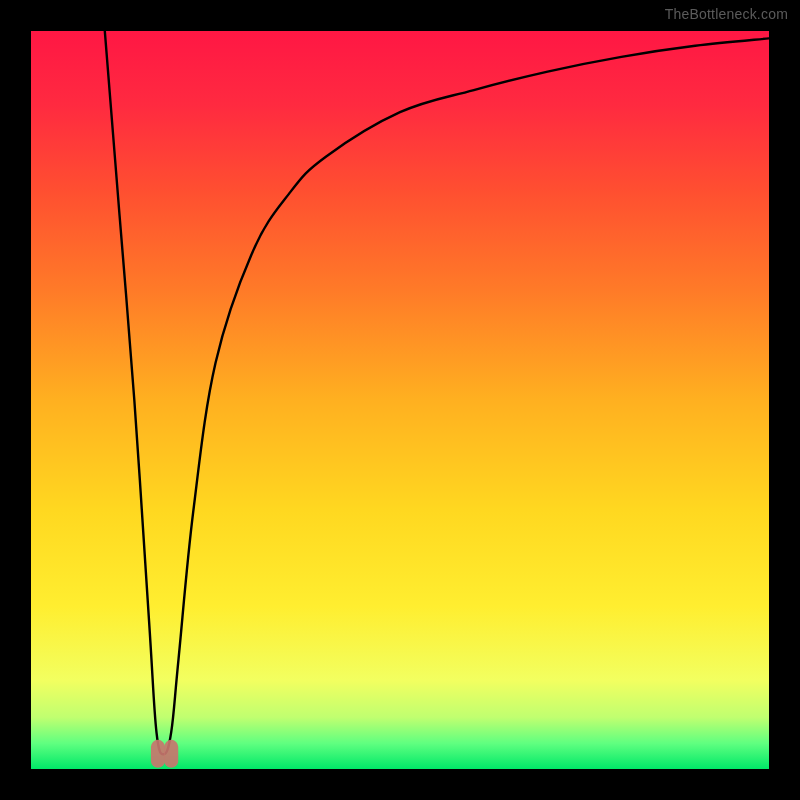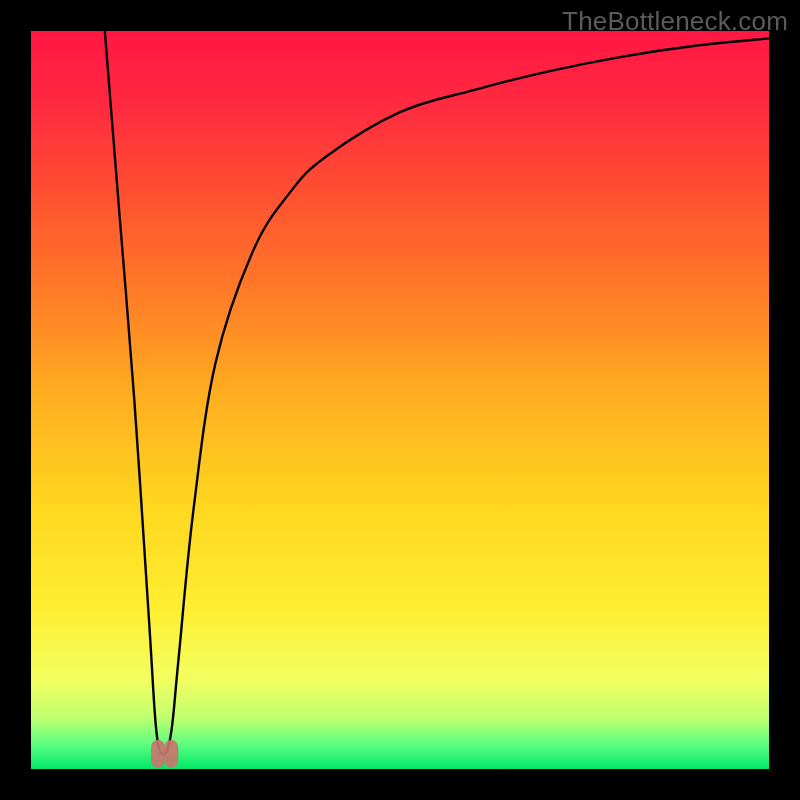--- a/index.html
+++ b/index.html
@@ -34,21 +34,21 @@
     left: 0; top: 0;
     width: 738px;
     height: 738px;
     pointer-events: none;
   }
   .watermark {
     position: absolute;
     top: 6px;
     right: 12px;
     color: #5b5b5b;
-    font-size: 26px;
+    font-size: 14px;
     letter-spacing: 0.2px;
     font-weight: 400;
     user-select: none;
   }
 </style>
 </head>
 <body>
 
 <div class="frame">
 

